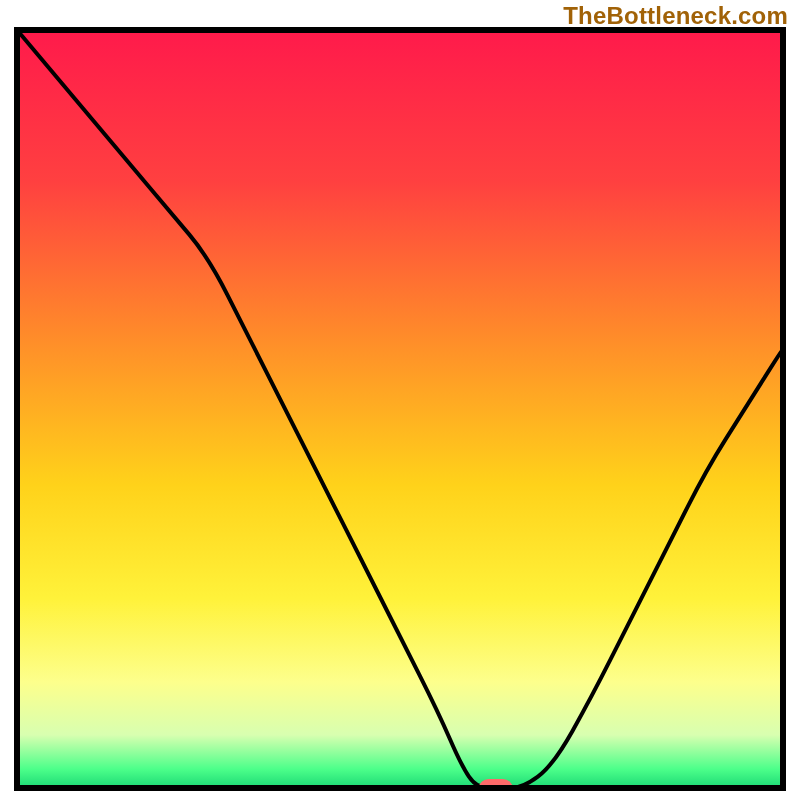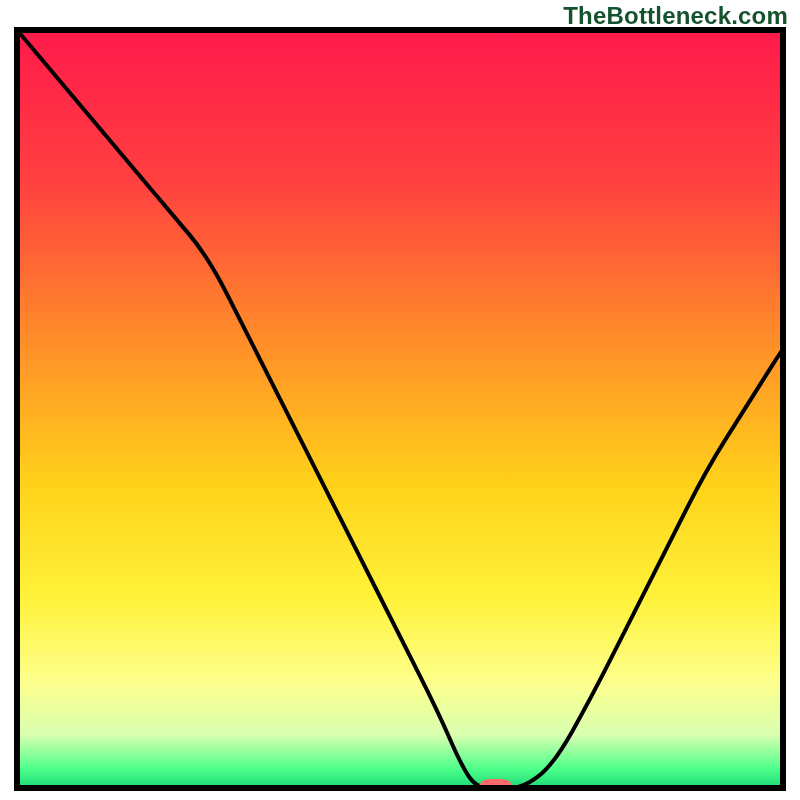--- a/index.html
+++ b/index.html
@@ -15,21 +15,21 @@
     width: 800px;
     height: 800px;
   }
   .watermark {
     position: absolute;
     top: 2px;
     right: 12px;
     font-family: Arial, Helvetica, sans-serif;
     font-size: 24px;
     font-weight: bold;
-    color: #14532d;
+    color: #a16207;
     letter-spacing: 0.2px;
     text-align: right;
   }
   svg.plot {
     position: absolute;
     top: 0;
     left: 0;
   }
 </style>
 </head>

